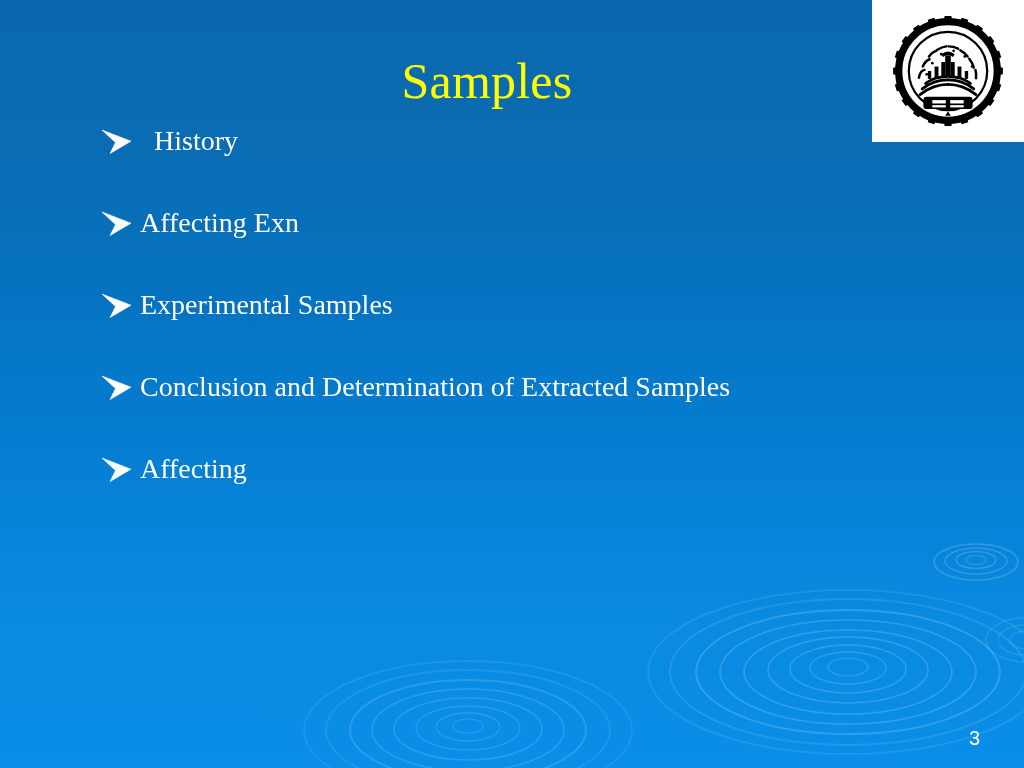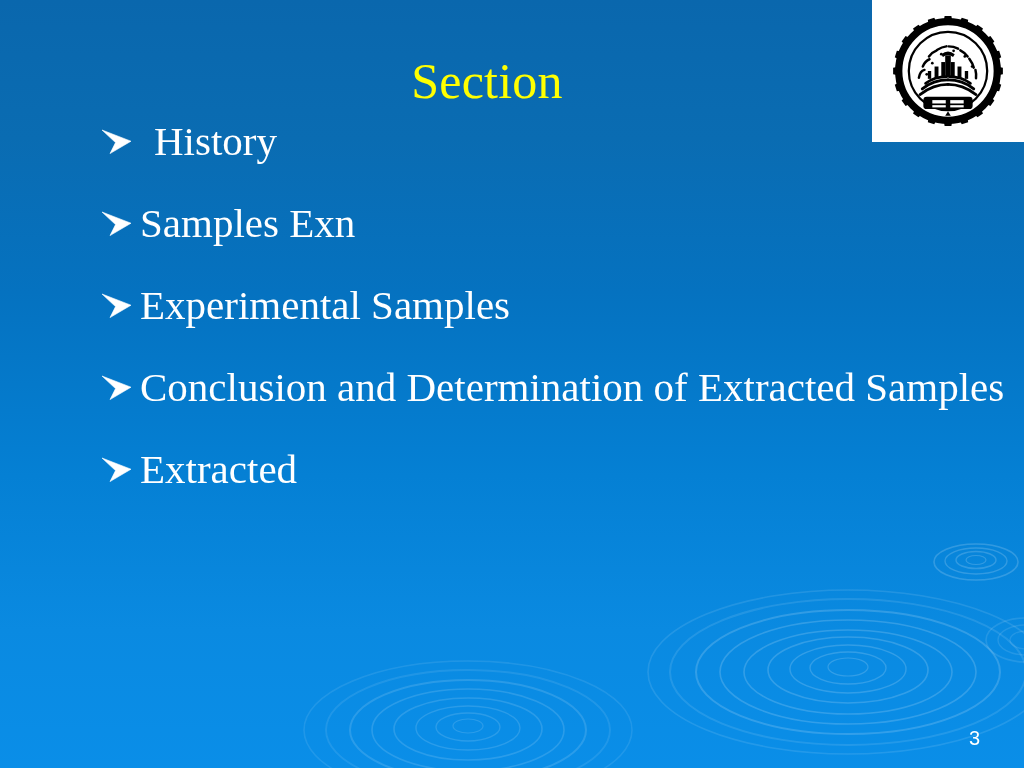--- a/index.html
+++ b/index.html
@@ -76,21 +76,21 @@
   }
   .bullet-marker {
     flex: 0 0 auto;
     width: 40px;
     padding-top: 7px;
   }
   .bullet-marker svg { display: block; }
   .bullet-text {
     flex: 1 1 auto;
     color: #ffffff;
-    font-size: 41px;
+    font-size: 28px;
     line-height: 34px;
     padding-top: 2px;
     white-space: nowrap;
     font-family: "Liberation Serif", "DejaVu Serif", serif;
   }
   .bullet-text.indented { padding-left: 14px; }
 
   
   #page-number {
     position: absolute;
@@ -235,40 +235,40 @@
             <path d="M72 161 h24 v4 h-24 z"></path>
             <path d="M104 161 h24 v4 h-24 z"></path>
           </g>
 
           <path d="M100 172 l5 8 h-10 z"></path>
         </g>
       </g>
     </svg>
   </div>
 
-  <div id="title">Section</div>
+  <div id="title">Samples</div>
 
   <div id="bullets">
 
     <div class="bullet-row">
       <span class="bullet-marker">
         <svg width="34" height="26" viewBox="0 0 34 26" aria-hidden="true">
           <path d="M2 1 L31 12.2 L10 24.6 L15.5 13.6 Z" fill="#ffffff" stroke="#ffffff" stroke-width="0.6" stroke-linejoin="round"></path>
         </svg>
       </span>
       <span class="bullet-text indented">History</span>
     </div>
 
     <div class="bullet-row">
       <span class="bullet-marker">
         <svg width="34" height="26" viewBox="0 0 34 26" aria-hidden="true">
           <path d="M2 1 L31 12.2 L10 24.6 L15.5 13.6 Z" fill="#ffffff" stroke="#ffffff" stroke-width="0.6" stroke-linejoin="round"></path>
         </svg>
       </span>
-      <span class="bullet-text">Samples Exn</span>
+      <span class="bullet-text">Affecting Exn</span>
     </div>
 
     <div class="bullet-row">
       <span class="bullet-marker">
         <svg width="34" height="26" viewBox="0 0 34 26" aria-hidden="true">
           <path d="M2 1 L31 12.2 L10 24.6 L15.5 13.6 Z" fill="#ffffff" stroke="#ffffff" stroke-width="0.6" stroke-linejoin="round"></path>
         </svg>
       </span>
       <span class="bullet-text">Experimental Samples</span>
     </div>
@@ -282,20 +282,20 @@
       <span class="bullet-text">Conclusion and Determination of Extracted Samples</span>
     </div>
 
 
     <div class="bullet-row">
       <span class="bullet-marker">
         <svg width="34" height="26" viewBox="0 0 34 26" aria-hidden="true">
           <path d="M2 1 L31 12.2 L10 24.6 L15.5 13.6 Z" fill="#ffffff" stroke="#ffffff" stroke-width="0.6" stroke-linejoin="round"></path>
         </svg>
       </span>
-      <span class="bullet-text">Extracted</span>
+      <span class="bullet-text">Affecting</span>
     </div>
 
   </div>
 
   <div id="page-number">3</div>
 
 </div>
 
 </body></html>

